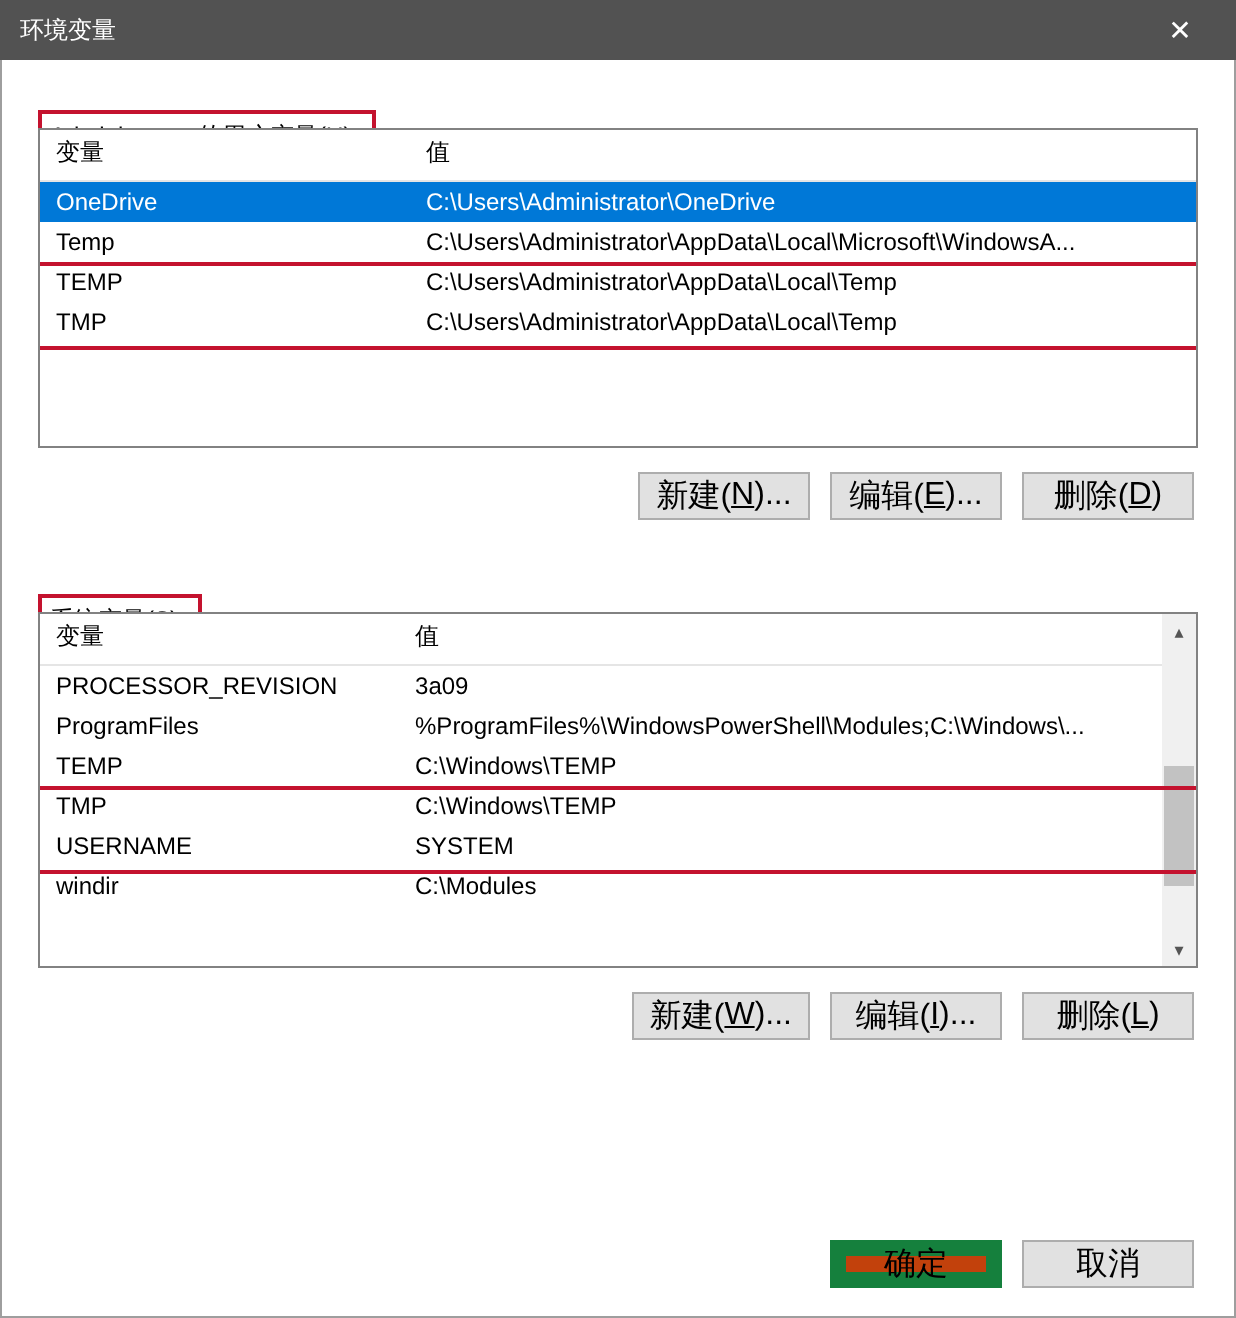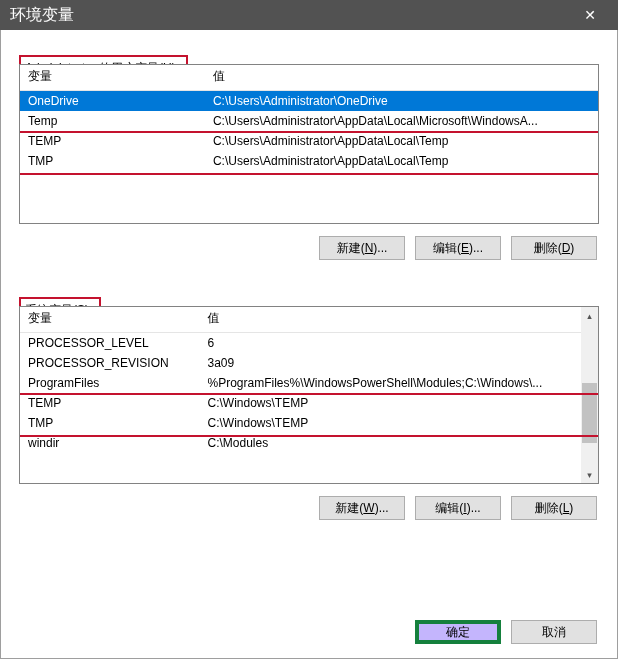--- a/index.html
+++ b/index.html
@@ -12,21 +12,21 @@
     overflow: hidden;
   }
   .titlebar {
     height: 30px;
     background: #525252;
     color: #fff;
     display: flex;
     align-items: center;
     padding: 0 8px 0 10px;
   }
-  .titlebar-title { flex: 1; font-size: 16px; }
+  .titlebar-title { flex: 1; font-size: 12px; }
   .close-x {
     width: 40px; height: 30px;
     display:flex;align-items:center;justify-content:center;
     font-size:14px;color:#fff;
   }
   .dialog-body {
     padding: 12px 18px 14px 18px;
     background:#fff;
     height: calc(100% - 30px);
     border:1px solid #9e9e9e;
@@ -88,25 +88,25 @@
     position:absolute; left:1px; right:1px;
     background:#c2c2c2;
   }
   .btn-row {
     display:flex; justify-content:flex-end; gap:10px;
     padding:12px 2px 4px 2px;
   }
   .btn {
     min-width:86px; height:24px;
     border:1px solid #adadad; background:#e1e1e1;
-    font-size:12px; color:#000;
+    font-size:16px; color:#000;
     display:flex;align-items:center;justify-content:center;
     padding:0 8px;
   }
-  .btn.primary { border:4px solid #15803d; background:#c4b5fd; }
+  .btn.primary { border:8px solid #15803d; background:#c2410c; }
   .bottom-row {
     margin-top:auto;
     display:flex;justify-content:flex-end;gap:10px;
     padding:8px 2px 0 2px;
   }
   .section { position:relative; }
 </style>
 </head>
 <body>
 
@@ -179,38 +179,38 @@
       <div class="var-table-wrap" style="margin-top:18px;height:178px;">
         <table class="var-table" style="width:calc(100% - 17px);">
           <thead>
             <tr>
               <th class="col-name">变量</th>
               <th class="col-val">值</th>
             </tr>
           </thead>
           <tbody id="sys-rows">
               <tr>
-                <td>PROCESSOR_LEVEL</td>
-                <td>6</td>
-              </tr>
-              <tr>
                 <td>PROCESSOR_REVISION</td>
                 <td>3a09</td>
               </tr>
               <tr>
                 <td>ProgramFiles</td>
                 <td>%ProgramFiles%\WindowsPowerShell\Modules;C:\Windows\...</td>
               </tr>
               <tr>
                 <td>TEMP</td>
                 <td>C:\Windows\TEMP</td>
               </tr>
               <tr>
                 <td>TMP</td>
                 <td>C:\Windows\TEMP</td>
+              </tr>
+              <tr>
+                <td>USERNAME</td>
+                <td>SYSTEM</td>
               </tr>
               <tr>
                 <td>windir</td>
                 <td>C:\Modules</td>
               </tr>
             </tbody>
         </table>
         <div class="scrollbar">
           <div class="scroll-arrow">▴</div>
           <div class="scroll-thumb" style="top:76px;height:60px;"></div>

